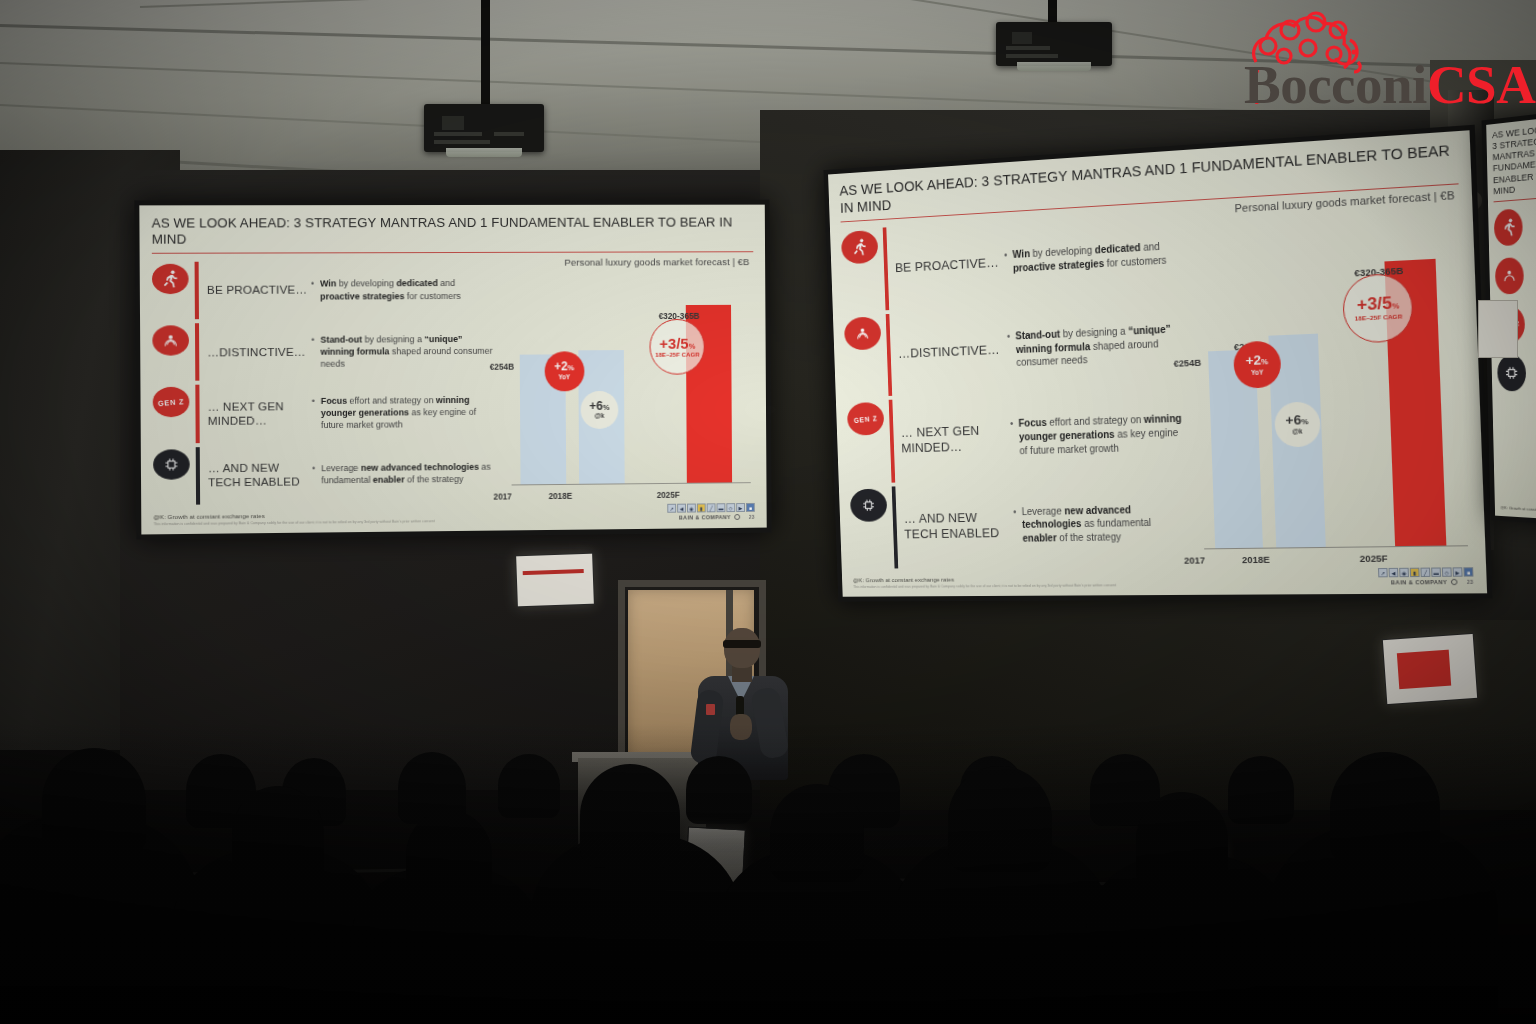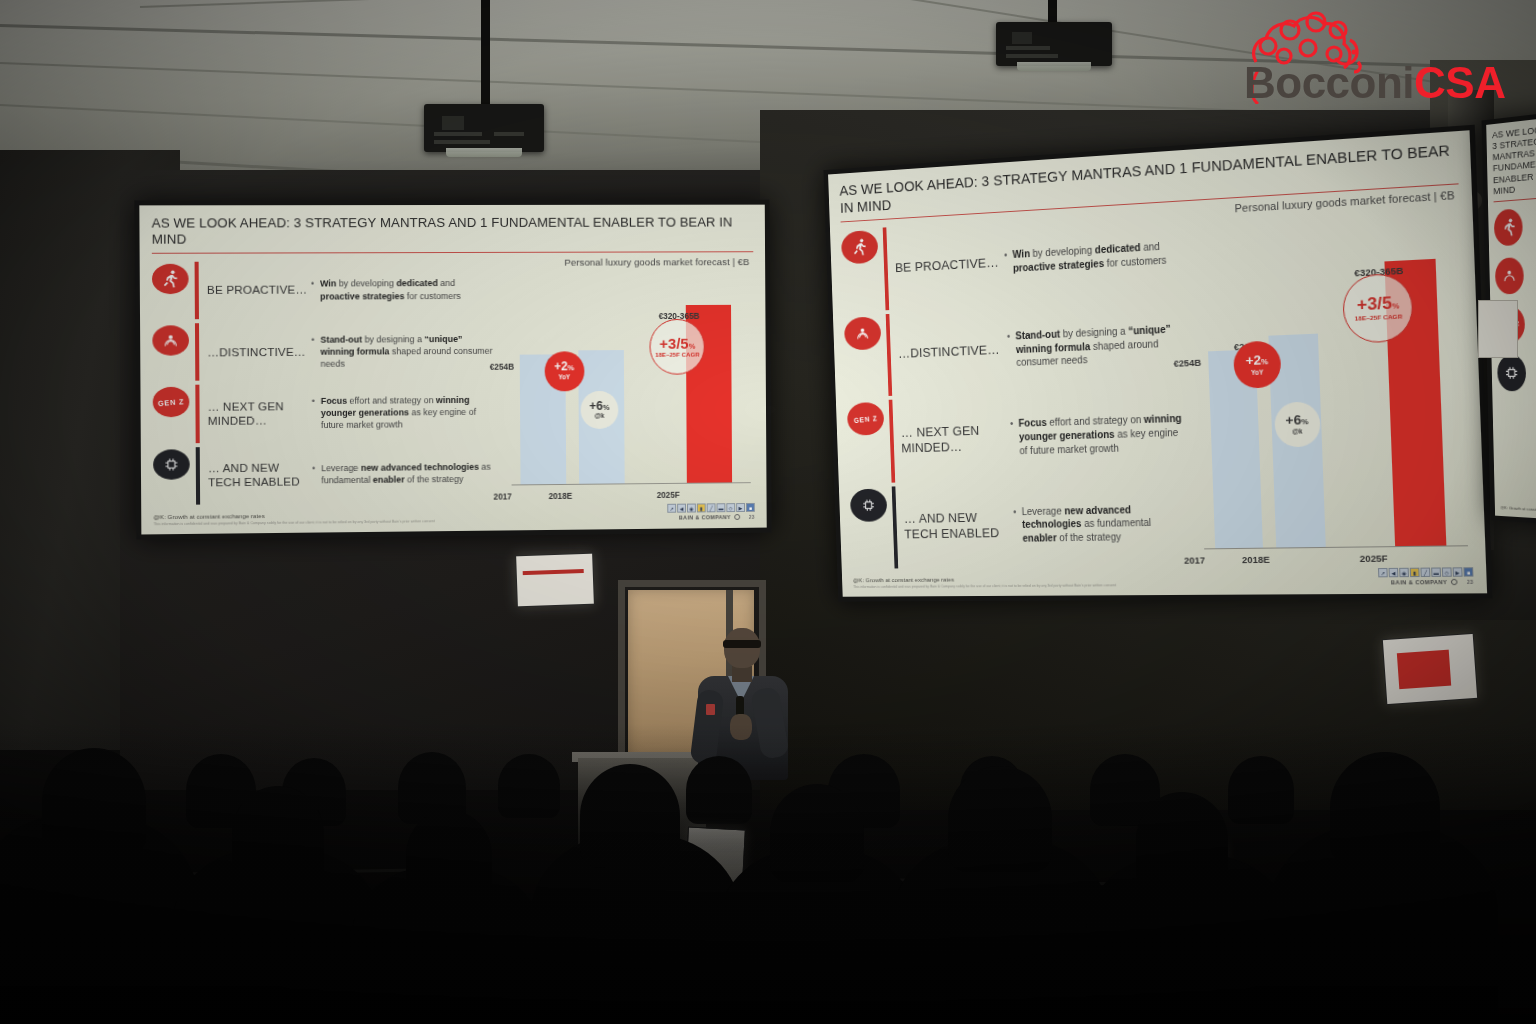--- a/index.html
+++ b/index.html
@@ -374,23 +374,23 @@
     pointer-events: none;
   }
 
   
   .watermark {
     position: absolute; right: 0px; top: 4px;
     width: 300px; height: 118px;
     pointer-events: none;
   }
   .wm-text {
-    position: absolute; left: 8px; bottom: 14px;
-    font-family: Liberation Sans, sans-serif;
-    font-size: 44px; font-weight: 700; letter-spacing: -0.5px;
+    position: absolute; left: 8px; bottom: 6px;
+    font-family: Liberation Serif, serif;
+    font-size: 55px; font-weight: 700; letter-spacing: -0.5px;
     white-space: nowrap;
   }
   .wm-bocconi { color: #4a443f; }
   .wm-csa { color: #ef1f2a; }
   .wm-swirl { position: absolute; left: 2px; top: -4px; width: 150px; height: 104px; }
 
   
   .poster {
     position: absolute; right: 18px; top: 300px; width: 40px; height: 58px;
     background: #e9e7dd; border: 1px solid #b9b6aa;

